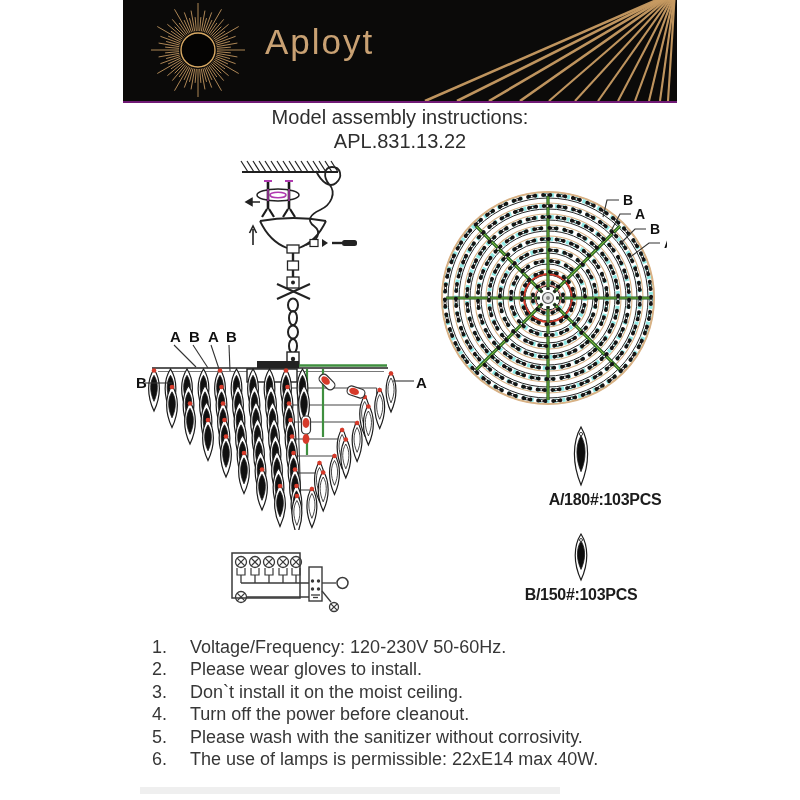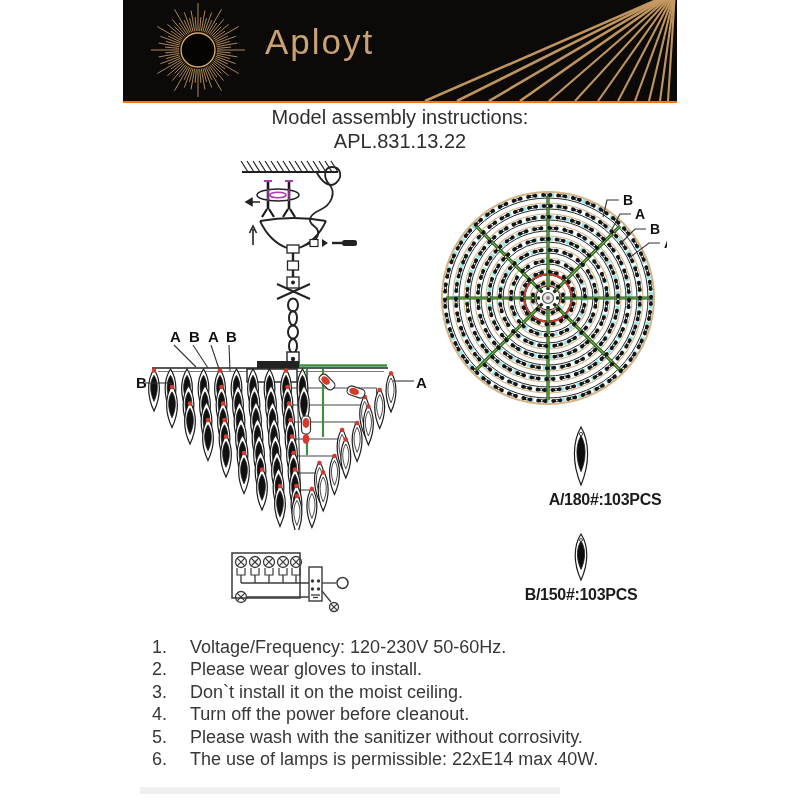--- a/index.html
+++ b/index.html
@@ -1,20 +1,20 @@
 <!DOCTYPE html>
 <html><head>
 <meta charset="utf-8">
 <style>
   html,body{margin:0;padding:0;background:#fff;}
   .page{position:relative;width:800px;height:800px;background:#ffffff;overflow:hidden;
         font-family:"Liberation Sans",sans-serif;color:#2d2d2d;}
   
   .banner{position:absolute;left:123px;top:0;width:554px;height:101px;background:#0b0a09;
-          border-bottom:2px solid #f97316;}
+          border-bottom:2px solid #701a75;}
   .banner svg{position:absolute;top:0;left:0;}
   .brand-word{position:absolute;left:142px;top:22px;font-size:35px;font-weight:400;
               letter-spacing:2px;color:#c9a173;}
   
   .title-line{position:absolute;left:0;width:800px;text-align:center;font-weight:500;
               font-size:20px;color:#2e2e2e;}
   .t1{top:106px;} .t2{top:130px;}
   
   .abs{position:absolute;}
   svg text{font-family:"Liberation Sans",sans-serif;}

